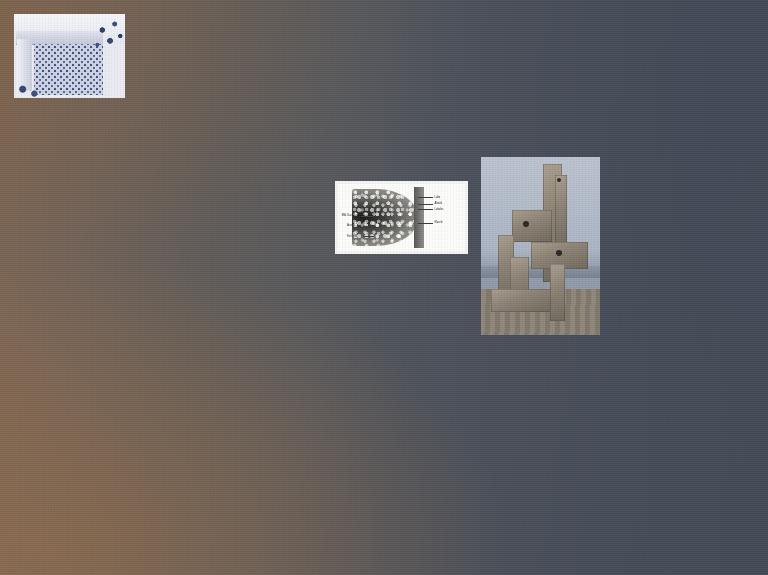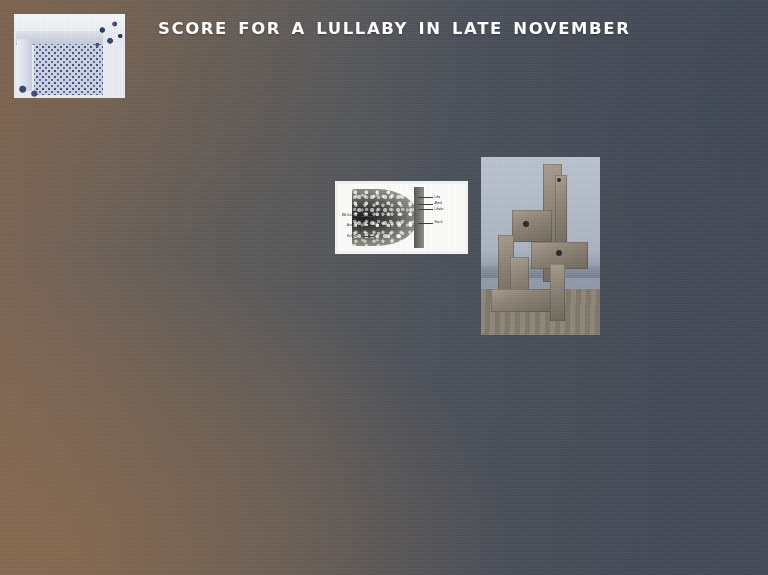--- a/index.html
+++ b/index.html
@@ -158,21 +158,20 @@
     background-image:
       repeating-linear-gradient(0deg, rgba(255,255,255,.9) 0 1px, rgba(0,0,0,0) 1px 2px),
       repeating-linear-gradient(90deg, rgba(0,0,0,.9) 0 1px, rgba(0,0,0,0) 1px 3px);
   }
 </style>
 </head>
 <body>
 
 <div id="poster">
 
-  <div id="title">SCORE FOR A LULLABY IN LATE NOVEMBER</div>
 
   <div class="img" id="img-breezeblock">
     <div class="sky"></div>
     <div class="fascia"></div>
     <div class="pillar"></div>
     <div class="wall"></div>
     <div class="tree"></div>
     <div class="bush"></div>
   </div>
 

